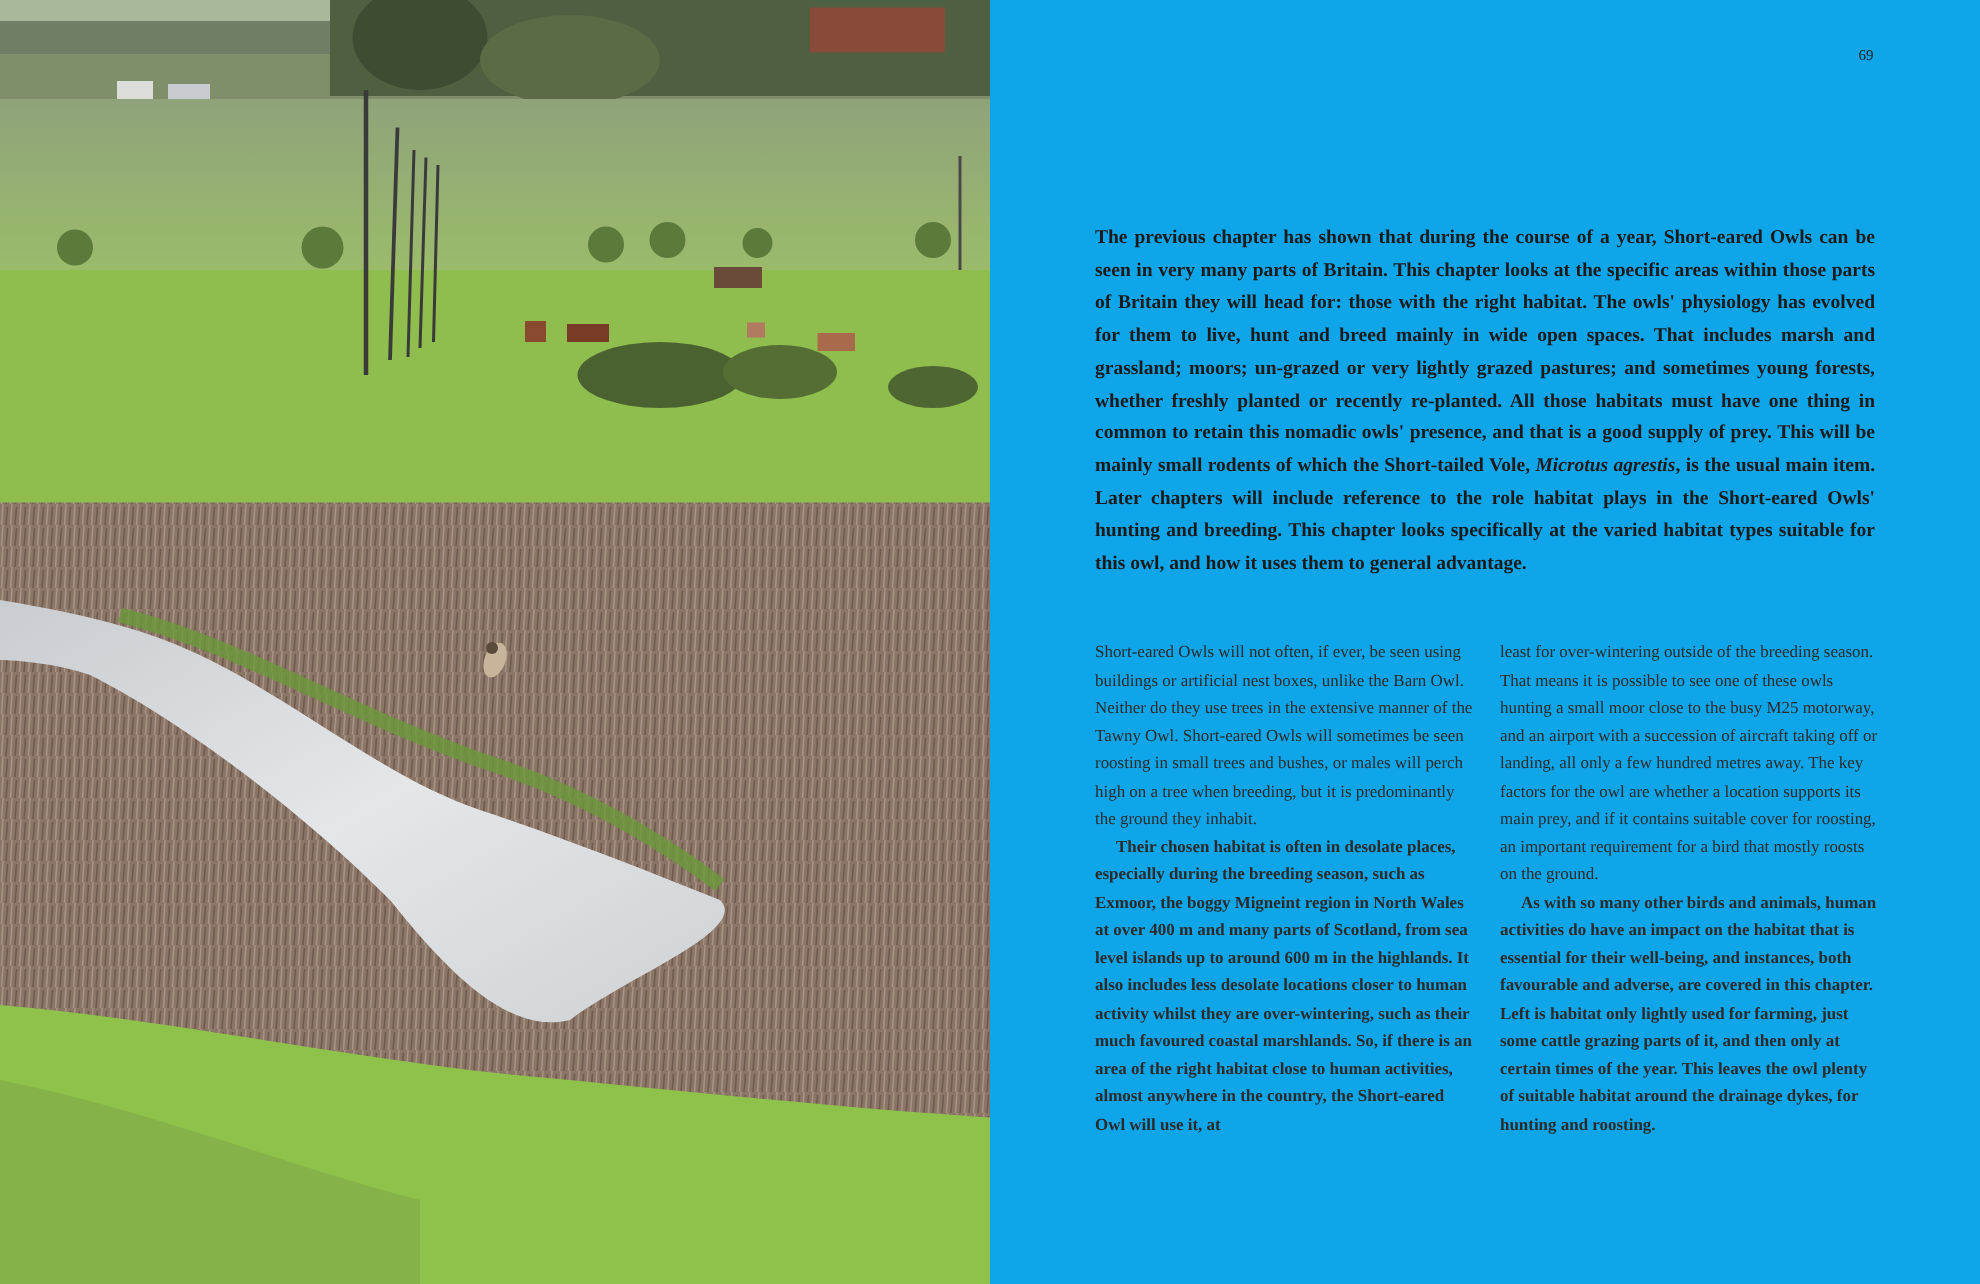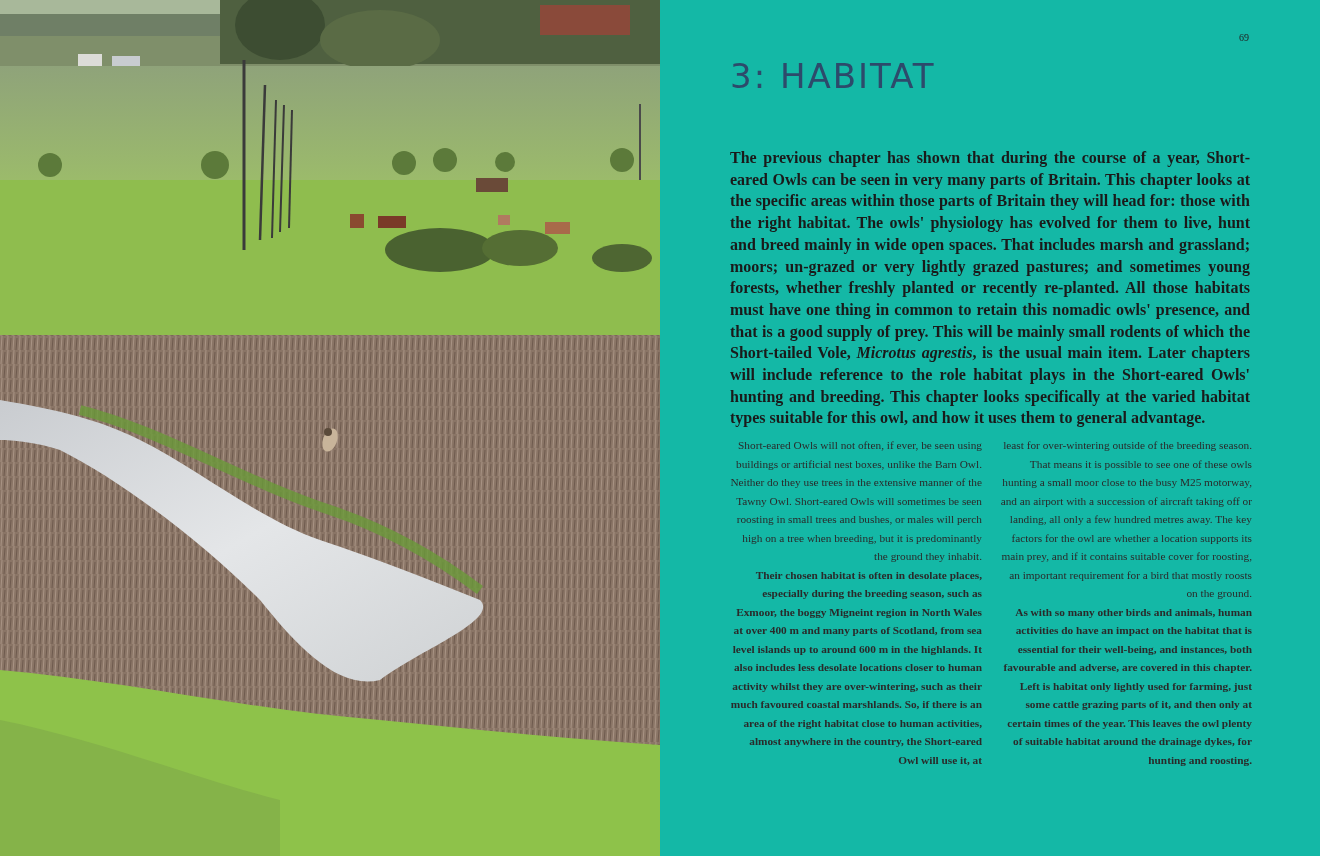--- a/index.html
+++ b/index.html
@@ -1,23 +1,23 @@
 <!DOCTYPE html>
 <html><head>
 <meta charset="utf-8">
 <style>
   html, body { margin:0; padding:0; }
   body { width:1320px; height:856px; position:relative; overflow:hidden; background:#ffffff; font-family:"Liberation Serif", "DejaVu Serif", serif; }
   .photo { position:absolute; left:0; top:0; width:660px; height:856px; overflow:hidden; }
-  .page { position:absolute; left:660px; top:0; width:660px; height:856px; background:#14b8a6; }
+  .page { position:absolute; left:660px; top:0; width:660px; height:856px; background:#0ea5e9; }
   .page-number { position:absolute; left:579px; top:32px; font-size:10px; color:#222; }
   .chapter-title { position:absolute; left:70px; top:56px; font-family:"DejaVu Sans", sans-serif; font-weight:normal; font-size:34px; letter-spacing:2px; color:#2d4a6b; margin:0; }
-  .intro { position:absolute; left:70px; top:147px; width:520px; font-size:16px; line-height:21.7px; font-weight:bold; color:#1a1a1a; margin:0; text-align:justify; }
+  .intro { position:absolute; left:70px; top:147px; width:520px; font-size:13px; line-height:21.7px; font-weight:bold; color:#1a1a1a; margin:0; text-align:justify; }
   .intro em { font-weight:bold; }
-  .col { position:absolute; top:436px; width:252px; font-size:11.3px; line-height:18.5px; color:#2a2a2a;text-align:right; }
+  .col { position:absolute; top:426px; width:252px; font-size:11.3px; line-height:18.5px; color:#2a2a2a; }
   .col p { margin:0; }
   .col p.indent { text-indent:14px;font-weight:bold; }
   .col1 { left:70px; }
   .col2 { left:340px; }
 </style>
 </head>
 <body>
 
 <div class="photo">
   <svg width="660" height="856" viewBox="0 0 660 856">
@@ -87,21 +87,20 @@
       <circle cx="-2" cy="-8" r="4" fill="#5a4a3a"></circle>
     </g>
 
     <path d="M0,670 C120,680 250,710 380,720 C480,730 580,740 660,745 L660,856 L0,856 Z" fill="#8ec24a"></path>
     <path d="M0,720 C100,740 200,780 280,800 L280,856 L0,856 Z" fill="#7fa84a" opacity="0.6"></path>
   </svg>
 </div>
 
 <div class="page">
   <div class="page-number">69</div>
-  <h1 class="chapter-title">3: HABITAT</h1>
 
   <p class="intro"><span>The previous chapter has shown that during the course of a year, Short-eared Owls can be seen in very many parts of Britain. This chapter looks at the specific areas within those parts of Britain they will head for: those with the right habitat. The owls' physiology has evolved for them to live, hunt and breed mainly in wide open spaces. That includes marsh and grassland; moors; un-grazed or very lightly grazed pastures; and sometimes young forests, whether freshly planted or recently re-planted. All those habitats must have one thing in common to retain this nomadic owls' presence, and that is a good supply of prey. This will be mainly small rodents of which the Short-tailed Vole, </span><em>Microtus agrestis</em><span>, is the usual main item. Later chapters will include reference to the role habitat plays in the Short-eared Owls' hunting and breeding. This chapter looks specifically at the varied habitat types suitable for this owl, and how it uses them to general advantage.</span></p>
 
   <div class="col col1">
     <p>Short-eared Owls will not often, if ever, be seen using buildings or artificial nest boxes, unlike the Barn Owl. Neither do they use trees in the extensive manner of the Tawny Owl. Short-eared Owls will sometimes be seen roosting in small trees and bushes, or males will perch high on a tree when breeding, but it is predominantly the ground they inhabit.</p>
     <p class="indent">Their chosen habitat is often in desolate places, especially during the breeding season, such as Exmoor, the boggy Migneint region in North Wales at over 400 m and many parts of Scotland, from sea level islands up to around 600 m in the highlands. It also includes less desolate locations closer to human activity whilst they are over-wintering, such as their much favoured coastal marshlands. So, if there is an area of the right habitat close to human activities, almost anywhere in the country, the Short-eared Owl will use it, at</p>
   </div>
 
   <div class="col col2">
     <p>least for over-wintering outside of the breeding season. That means it is possible to see one of these owls hunting a small moor close to the busy M25 motorway, and an airport with a succession of aircraft taking off or landing, all only a few hundred metres away. The key factors for the owl are whether a location supports its main prey, and if it contains suitable cover for roosting, an important requirement for a bird that mostly roosts on the ground.</p>

